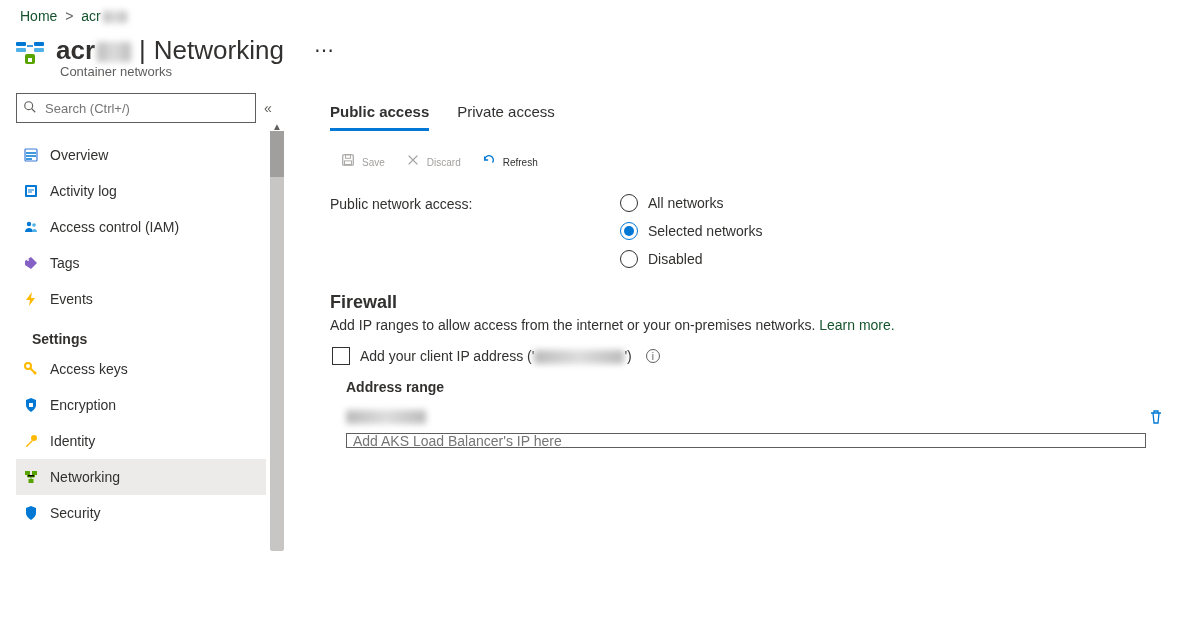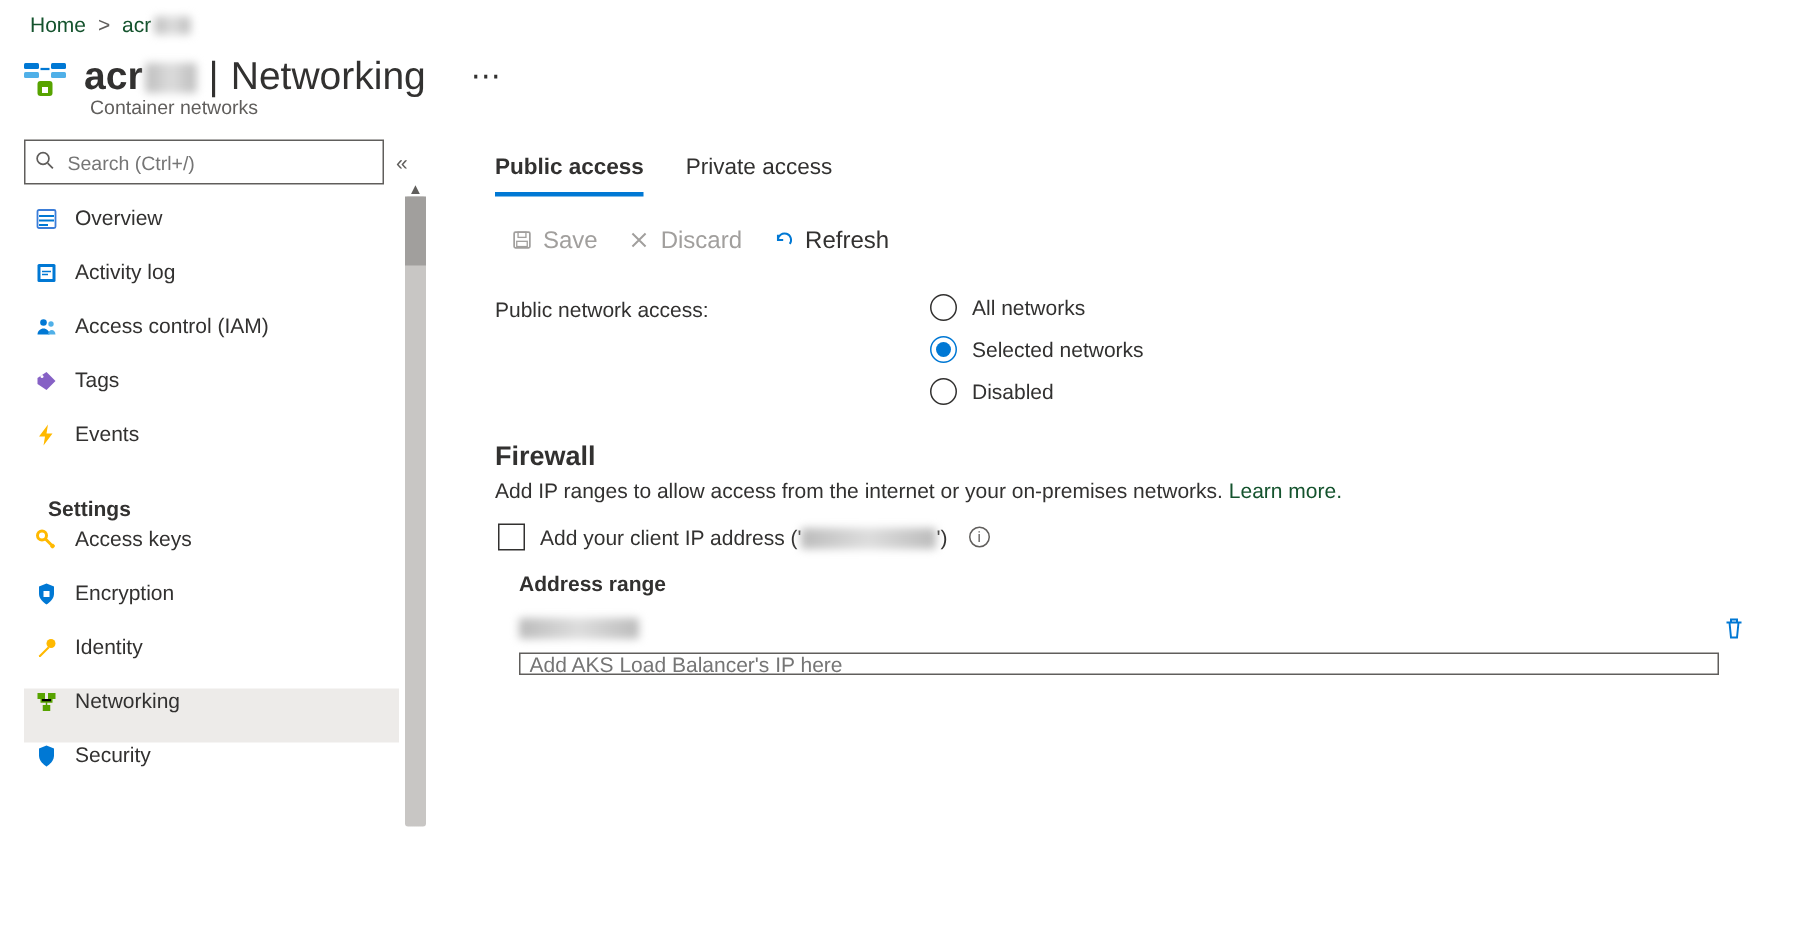--- a/index.html
+++ b/index.html
@@ -93,21 +93,21 @@
     position: absolute;
     right: -4px; top: -10px;
     width: 14px; height: 10px;
     display:flex; align-items:center; justify-content:center;
     color:#605e5c; font-size:10px;
     cursor:pointer;
   }
 
   .nav-item {
     display: flex;
-    align-items: flex-start;
+    align-items: center;
     height: 36px;
     gap: 10px;
     padding-left: 6px;
     cursor: pointer;
     width: 250px;
   }
   .nav-item.active { background: #edebe9; }
   .nav-item .ic { width: 18px; height: 18px; display:flex; align-items:center; justify-content:center; flex-shrink:0;}
   .nav-item .lbl { font-size: 14px; color: #323130; }
   .nav-header {
@@ -137,22 +137,22 @@
   }
   .tab.active { font-weight: 600; border-bottom-color: #0078d4; }
 
   .toolbar {
     display: flex;
     gap: 20px;
     margin: 20px 0 26px 10px;
     align-items: center;
   }
   .tbtn {
-    display: flex; align-items: flex-start; gap: 6px;
-    font-size: 16px; color: #323130; cursor: pointer;
+    display: flex; align-items: flex-end; gap: 6px;
+    font-size: 10px; color: #323130; cursor: pointer;
   }
   .tbtn.disabled { color: #a19f9d; cursor: default; }
   .tbtn .ic { width:16px; height:16px; display:flex; align-items:center; justify-content:center; }
 
   .field-row {
     display: flex;
     margin-bottom: 24px;
   }
   .field-label { width: 290px; font-size: 14px; color: #323130; padding-top:2px;}
   .radio-group { display: flex; flex-direction: column; gap: 10px; }

